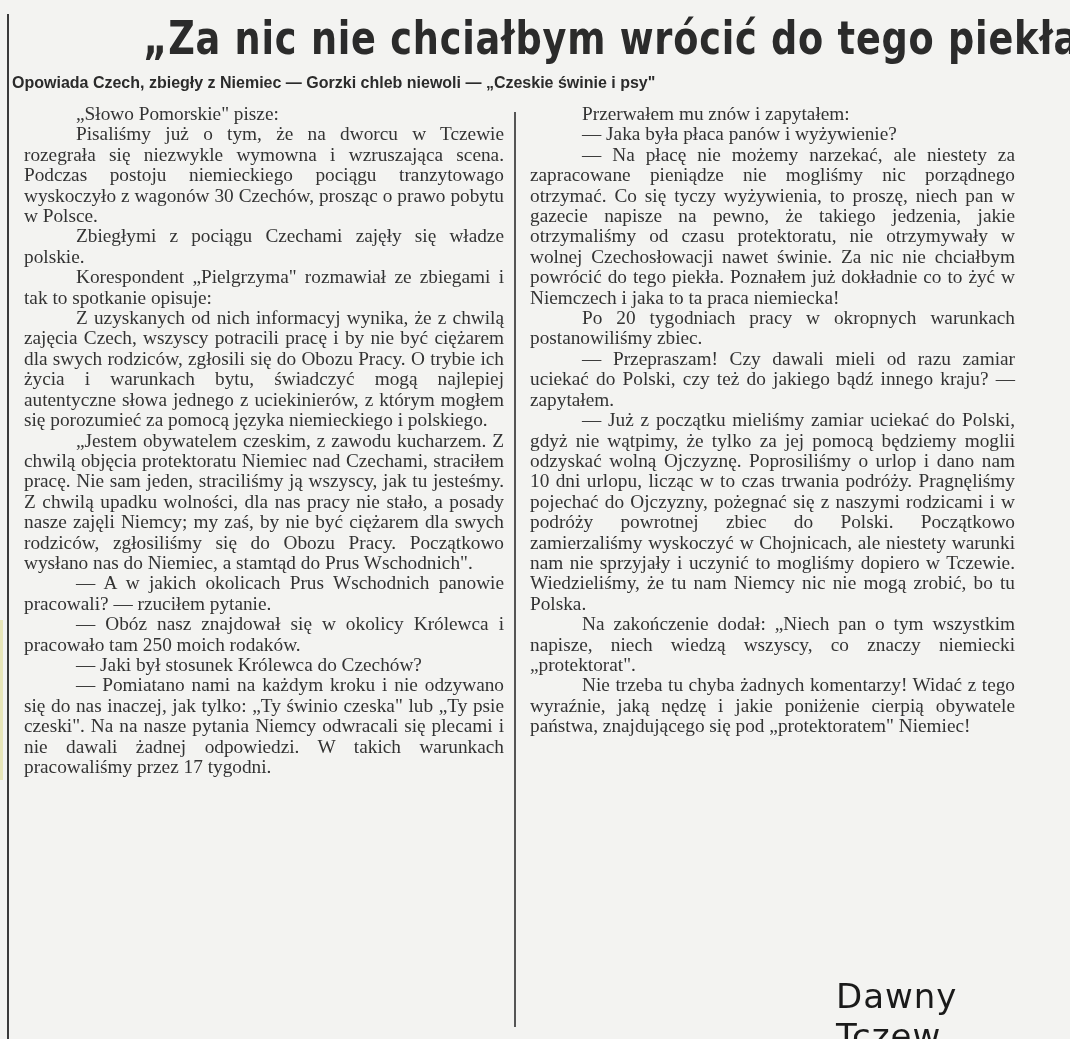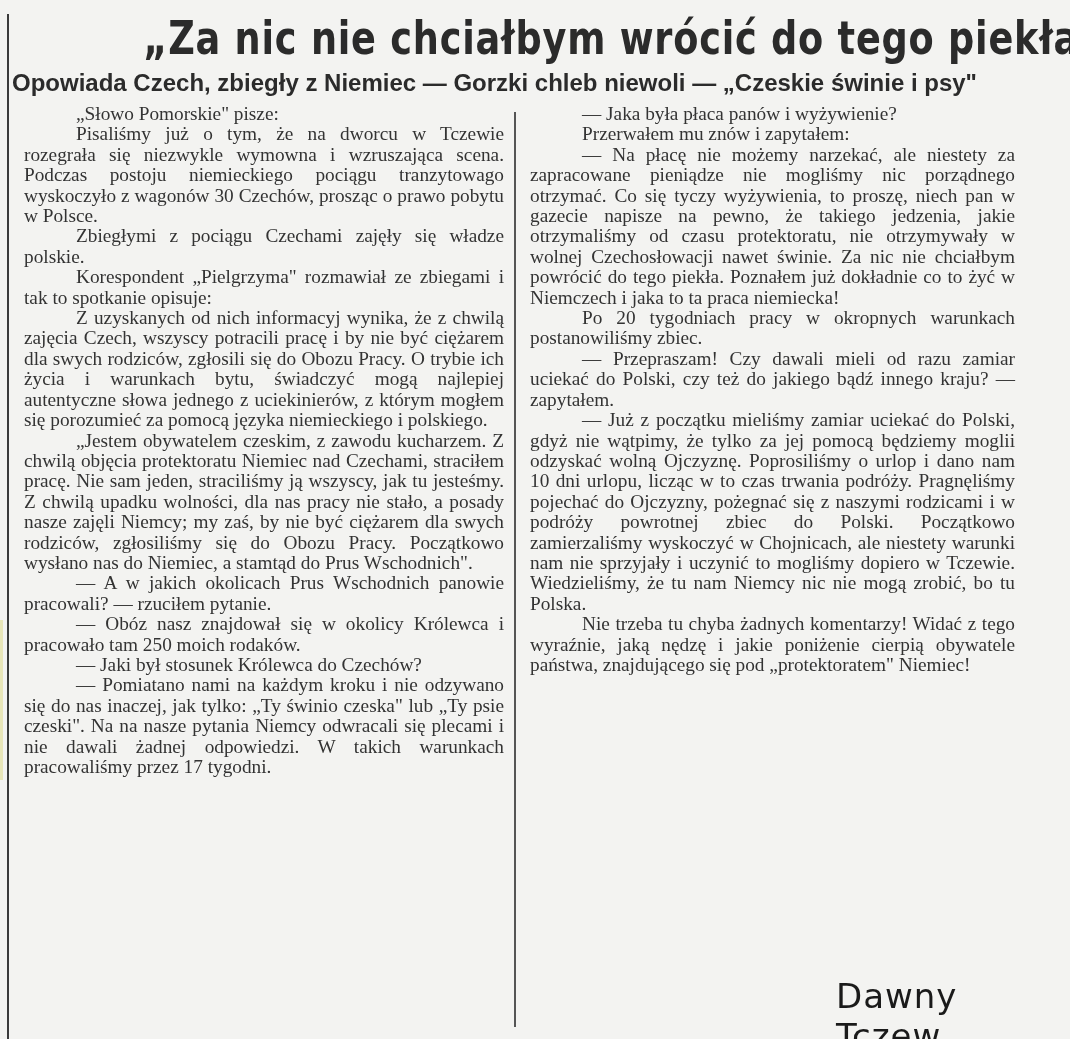--- a/index.html
+++ b/index.html
@@ -51,21 +51,21 @@
     transform-origin: center;
     white-space: nowrap;
   }
   .subhead {
     position: absolute;
     left: 12px;
     top: 70px;
     width: 1050px;
     font-family: "Liberation Sans", sans-serif;
     font-weight: bold;
-    font-size: 24px;
+    font-size: 16px;
     line-height: 26px;
     color: #2b2b2b;
     white-space: nowrap;
   }
   .col {
     position: absolute;
     top: 104px;
     font-family: "Liberation Serif", serif;
     font-size: 19.3px;
     line-height: 20.4px;
@@ -126,23 +126,24 @@
     <p>„Jestem obywatelem czeskim, z zawodu kucharzem. Z chwilą objęcia protektoratu Niemiec nad Czechami, straciłem pracę. Nie sam jeden, straciliśmy ją wszyscy, jak tu jesteśmy. Z chwilą upadku wolności, dla nas pracy nie stało, a posady nasze zajęli Niemcy; my zaś, by nie być ciężarem dla swych rodziców, zgłosiliśmy się do Obozu Pracy. Początkowo wysłano nas do Niemiec, a stamtąd do Prus Wschodnich".</p>
     <p>— A w jakich okolicach Prus Wschodnich panowie pracowali? — rzuciłem pytanie.</p>
     <p>— Obóz nasz znajdował się w okolicy Królewca i pracowało tam 250 moich rodaków.</p>
     <p>— Jaki był stosunek Królewca do Czechów?</p>
     <p>— Pomiatano nami na każdym kroku i nie odzywano się do nas inaczej, jak tylko: „Ty świnio czeska" lub „Ty psie czeski". Na na nasze pytania Niemcy odwracali się plecami i nie dawali żadnej odpowiedzi. W takich warunkach pracowaliśmy przez 17 tygodni.</p>
   </div>
 
   <div class="col-divider"></div>
 
   <div class="col col-right">
+    <p>Przerwałem mu znów i zapytałem:</p>
     <p>— Jaka była płaca panów i wyżywienie?</p>
-    <p>Przerwałem mu znów i zapytałem:</p>
     <p>— Na płacę nie możemy narzekać, ale niestety za zapracowane pieniądze nie mogliśmy nic porządnego otrzymać. Co się tyczy wyżywienia, to proszę, niech pan w gazecie napisze na pewno, że takiego jedzenia, jakie otrzymaliśmy od czasu protektoratu, nie otrzymywały w wolnej Czechosłowacji nawet świnie. Za nic nie chciałbym powrócić do tego piekła. Poznałem już dokładnie co to żyć w Niemczech i jaka to ta praca niemiecka!</p>
     <p>Po 20 tygodniach pracy w okropnych warunkach postanowiliśmy zbiec.</p>
     <p>— Przepraszam! Czy dawali mieli od razu zamiar uciekać do Polski, czy też do jakiego bądź innego kraju? — zapytałem.</p>
     <p>— Już z początku mieliśmy zamiar uciekać do Polski, gdyż nie wątpimy, że tylko za jej pomocą będziemy moglii odzyskać wolną Ojczyznę. Poprosiliśmy o urlop i dano nam 10 dni urlopu, licząc w to czas trwania podróży. Pragnęliśmy pojechać do Ojczyzny, pożegnać się z naszymi rodzicami i w podróży powrotnej zbiec do Polski. Początkowo zamierzaliśmy wyskoczyć w Chojnicach, ale niestety warunki nam nie sprzyjały i uczynić to mogliśmy dopiero w Tczewie. Wiedzieliśmy, że tu nam Niemcy nic nie mogą zrobić, bo tu Polska.</p>
+    <p>Na zakończenie dodał: „Niech pan o tym wszystkim napisze, niech wiedzą wszyscy, co znaczy niemiecki „protektorat".</p>
     <p>Nie trzeba tu chyba żadnych komentarzy! Widać z tego wyraźnie, jaką nędzę i jakie poniżenie cierpią obywatele państwa, znajdującego się pod „protektoratem" Niemiec!</p>
   </div>
 
   <div class="watermark">Dawny Tczew</div>
 </div>
 
 </body></html>

